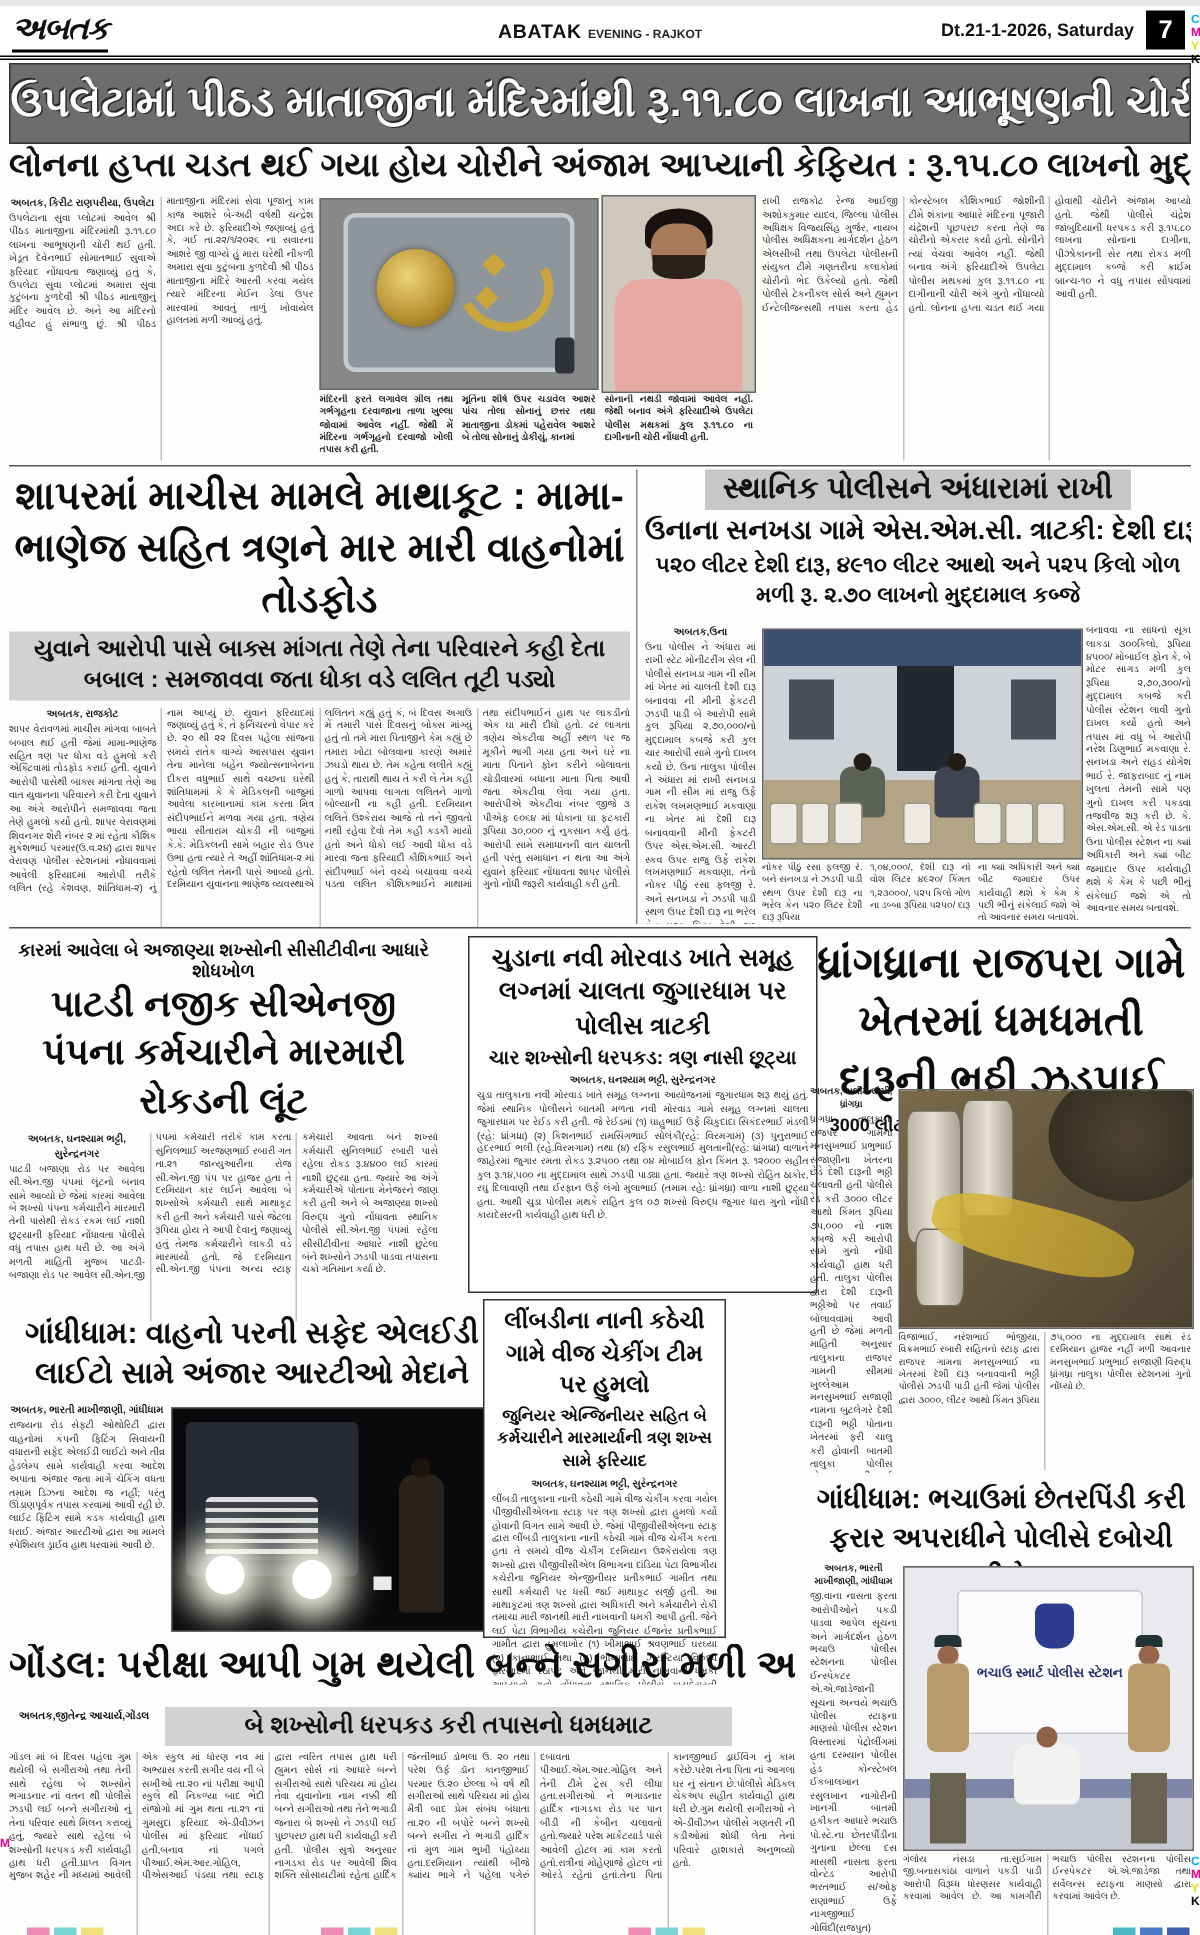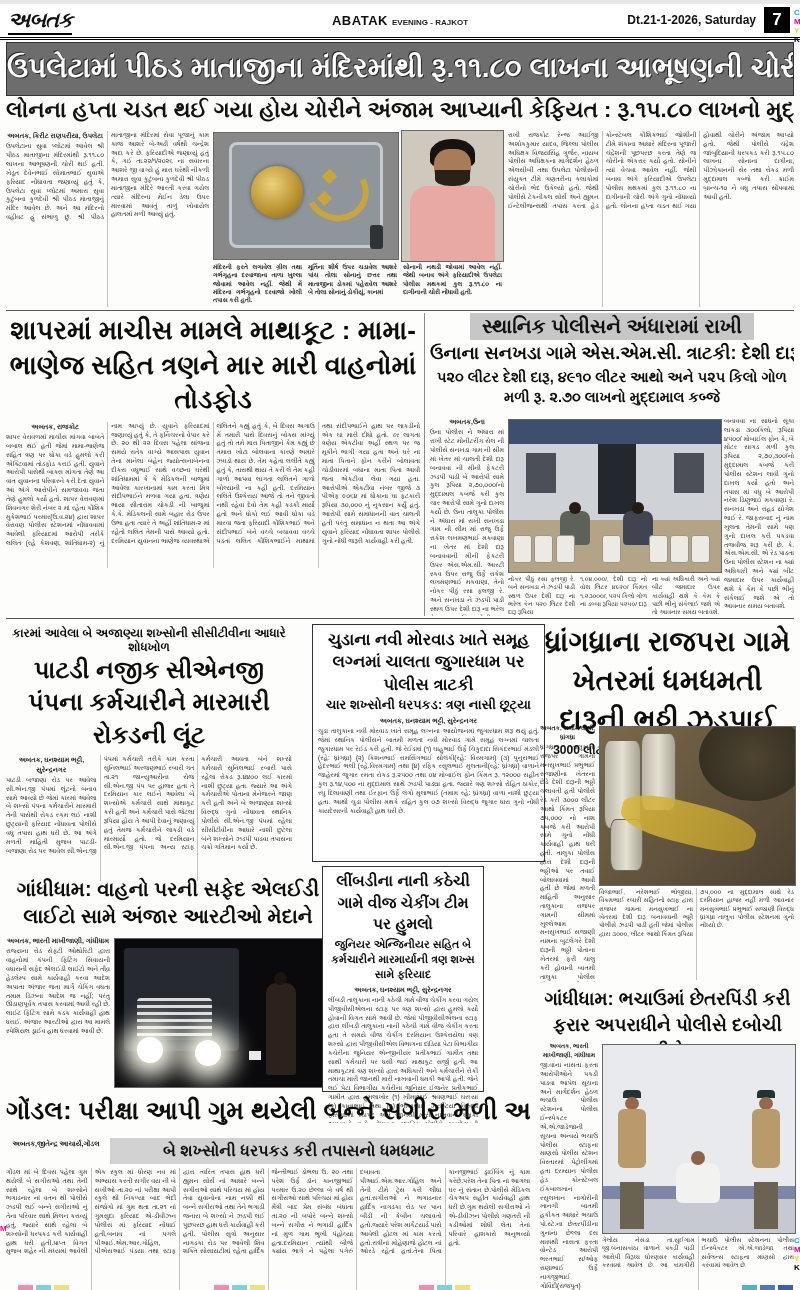--- a/index.html
+++ b/index.html
@@ -136,20 +136,21 @@
   <div class="abs caption" style="left:213px;top:259px;width:89px;height:44px;overflow:hidden;">મંદિરની ફરતે લગાવેલ ગ્રીલ તથા ગર્ભગૃહના દરવાજાના તાળા ખુલ્લા જોવામાં આવેલ નહીં. જેથી મેં મંદિરના ગર્ભગૃહનો દરવાજો ખોલી તપાસ કરી હતી.</div>
   <div class="abs caption" style="left:308px;top:259px;width:89px;height:44px;overflow:hidden;">મૂર્તિના શીર્ષ ઉપર ચડાવેલ આશરે પાંચ તોલા સોનાનું છત્તર તથા માતાજીના ડોકમાં પહેરાવેલ આશરે બે તોલા સોનાનું ડોકીયું, કાનમાં</div>
   <div class="abs caption" style="left:403px;top:259px;width:99px;height:44px;overflow:hidden;">સોનાની નથડી જોવામાં આવેલ નહીં. જેથી બનાવ અંગે ફરિયાદીએ ઉપલેટા પોલીસ મથકમાં કુલ રૂ.૧૧.૮૦ ના દાગીનાની ચોરી નોંધાવી હતી.</div>
 
   <div class="abs cols3 body6" style="left:508px;top:127px;width:286px;height:176px;">રાખી રાજકોટ રેન્જ આઈજી અશોકકુમાર યાદવ, જિલ્લા પોલીસ અધિક્ષક વિજયસિંહ ગુર્જર, નાયબ પોલીસ અધિક્ષકના માર્ગદર્શન હેઠળ એલસીબી તથા ઉપલેટા પોલીસની સંયુક્ત ટીમે ગણતરીના કલાકોમાં ચોરીનો ભેદ ઉકેલ્યો હતો. જેથી પોલીસે ટેકનીકલ સોર્સ અને હ્યુમન ઈન્ટેલીજન્સથી તપાસ કરતા હેડ કોન્સ્ટેબલ કૌશિકભાઈ જોશીની ટીમે શંકાના આધારે મંદિરના પૂજારી ચંદ્રેશની પૂછપરછ કરતા તેણે જ ચોરીનો એકરાર કર્યો હતો. સોનીને ત્યાં વેચવા આવેલ નહીં. જેથી બનાવ અંગે ફરિયાદીએ ઉપલેટા પોલીસ મથકમાં કુલ રૂ.૧૧.૮૦ ના દાગીનાની ચોરી અંગે ગુનો નોંધાવ્યો હતો. લોનના હપ્તા ચડત થઈ ગયા હોવાથી ચોરીને અંજામ આપ્યો હતો. જેથી પોલીસે ચંદ્રેશ જાંબુદિયાની ધરપકડ કરી રૂ.૧૫.૮૦ લાખના સોનાના દાગીના, પીઝોકાનની સેર તથા રોકડ મળી મુદ્દામાલ કબ્જે કરી ક્રાઈમ બ્રાન્ચ-૧૦ ને વધુ તપાસ સોંપવામાં આવી હતી.</div>
 
   <div class="hline" style="left:6px;top:306px;width:788px;"></div>
 
   <div class="abs" style="left:6px;top:309px;width:414px;height:303px;">
     <div class="hl" style="font-size:26px;line-height:1.33;">શાપરમાં માચીસ મામલે માથાકૂટ : મામા-ભાણેજ સહિત ત્રણને માર મારી વાહનોમાં તોડફોડ</div>
+    <div class="graybox" style="font-size:15.5px;line-height:1.35;margin-top:4px;padding:2px 4px;">યુવાને આરોપી પાસે બાક્સ માંગતા તેણે તેના પરિવારને કહી દેતા બબાલ : સમજાવવા જતા ધોકા વડે લલિત તૂટી પડ્યો</div>
     <div class="cols4 body6" style="margin-top:5px;height:146px;overflow:hidden;">
       <div class="byline">અબતક, રાજકોટ</div>
       <span>શાપર વેરાવળમાં માચીસ માંગવા બાબતે બબાલ થઈ હતી જેમાં મામા-ભાણેજ સહિત ત્રણ પર ધોકા વડે હુમલો કરી એક્ટિવામાં તોડફોડ કરાઈ હતી. યુવાને આરોપી પાસેથી બાક્સ માંગતા તેણે આ વાત યુવાનના પરિવારને કરી દેતા યુવાને આ અંગે આરોપીને સમજાવવા જતા તેણે હુમલો કર્યો હતો. શાપર વેરાવણમાં શિવનગર શેરી નંબર ૨ માં રહેતા કૌશિક મુકેશભાઈ પરમાર(ઉ.વ.૨૪) દ્વારા શાપર વેરાવણ પોલીસ સ્ટેશનમાં નોંધાવવામાં આવેલી ફરિયાદમાં આરોપી તરીકે લલિત (રહે કેશવણ, શાંતિધામ-૨) નું નામ આપ્યું છે. યુવાને ફરિયાદમાં જણાવ્યું હતું કે, તે ફર્નિચરનો વેપાર કરે છે. ૨૦ થી ૨૨ દિવસ પહેલા સાંજના સમયે રાતેક વાગ્યે આસપાસ યુવાન તેના માનેલા બહેન જ્યોત્સનાબેનના દીકરા વધુભાઈ સાથે વચ્છના ઘરેથી શાંતિધામમાં કે કે મેડિકલની બાજુમાં આવેલા કારખાનામાં કામ કરતા મિત્ર સંદીપભાઈને મળવા ગયા હતા. ત્રણેય ભાયા સીતારામ ચોકડી ની બાજુમાં કે.કે. મેડિકલની સામે બહાર રોડ ઉપર ઉભા હતા ત્યારે તે અહીં શાંતિધામ-૨ માં રહેતો લલિત તેમની પાસે આવ્યો હતો. દરમિયાન યુવાનના ભાણેજ વ્યવસ્થાએ લલિતને કહ્યું હતું કે, બે દિવસ અગાઉ મેં તમારી પાસે દિવસનું બોક્સ માંગ્યું હતું તો તમે મારા પિતાજીને કેમ કહ્યું છે તમારા ખોટા બોલવાના કારણે અમારે ઝઘડો થાય છે. તેમ કહેતા લલીતે કહ્યું હતું કે, તારાથી થાય તે કરી લે તેમ કહી ગાળો આપવા લાગતા લલિતને ગાળો બોલ્યાની ના કહી હતી. દરમિયાન લલિતે ઉશ્કેરાય આજે તો તને જીવતો નથી રહેવા દેવો તેમ કહી કડકી માર્યો હતો અને ધોકો લઈ આવી ધોકા વડે મારવા જતા ફરિયાદી કૌશિકભાઈ અને સંદીપભાઈ બંને વચ્ચે બચાવવા વચ્ચે પડતા લલિત કૌશિકભાઈને માથામાં તથા સંદીપભાઈને હાથ પર લાકડીનો એક ઘા મારી દીધો હતો. ઢર લાગતા ત્રણેય એકટીવા અહીં સ્થળ પર જ મૂકીને ભાગી ગયા હતા અને ઘરે ના માતા પિતાને ફોન કરીને બોલાવતા ચોડીવારમાં બધાના માતા પિતા આવી જતા એકટીવા લેવા ગયા હતા. આરોપીએ એકટીવા નંબર જીજે ૩ પીએફ ૯૦૬૪ માં ધોકાના ઘા ફટકારી રૂપિયા ૩૦,૦૦૦ નું નુકસાન કર્યું હતું. આરોપી સામે સમાધાનની વાત ચાલતી હતી પરંતુ સમાધાન ન થતા આ અંગે યુવાને ફરિયાદ નોંધાવતા શાપર પોલીસે ગુનો નોંધી જરૂરી કાર્યવાહી કરી હતી.</span>
     </div>
   </div>
   <div class="vline" style="left:424px;top:309px;height:303px;"></div>
 
   <div class="abs" style="left:430px;top:309px;width:364px;height:303px;">
     <div class="kicker" style="margin:0 40px;font-size:20px;padding:2px 0;">સ્થાનિક પોલીસને અંધારામાં રાખી</div>
     <div class="hl" style="font-size:18px;margin-top:3px;white-space:nowrap;overflow:hidden;">ઉનાના સનખડા ગામે એસ.એમ.સી. ત્રાટકી: દેશી દારૂની ભઠ્ઠી પકડાઈ</div>
@@ -247,20 +248,24 @@
   <div class="abs" style="left:540px;top:982px;width:255px;height:306px;">
     <div class="hl" style="font-size:18.5px;line-height:1.4;">ગાંધીધામ: ભચાઉમાં છેતરપિંડી કરી ફરાર અપરાધીને પોલીસે દબોચી લીધો</div>
     <div class="abs body6" style="left:0;top:56px;width:58px;height:250px;overflow:hidden;">
       <div class="byline" style="font-size:6.2px;">અબતક, ભારતી માખીજાણી, ગાંધીધામ</div>
       <span>જી.વાના નાસતા ફરતા આરોપીઓને પકડી પાડવા આપેલ સૂચના અને માર્ગદર્શન હેઠળ ભચાઉ પોલીસ સ્ટેશનના પોલીસ ઈન્સ્પેકટર એ.એ.જાડેજાની સૂચના અન્વયે ભચાઉ પોલીસ સ્ટાફના માણસો પોલીસ સ્ટેશન વિસ્તારમાં પેટ્રોલીંગમાં હતા દરમ્યાન પોલીસ હેડ કોન્સ્ટેબલ ઈકબાલખાન રસુલખાન નાગોરીની ખાનગી બાતમી હકીકત આધારે ભચાઉ પો.સ્ટે.ના છેતરપીંડીના ગુનાના છેલ્લા દસ માસથી નાસતા ફરતા વોન્ટેડ આરોપી ભરતભાઈ સ/ઓફ રાણાભાઈ ઉર્ફે નાગજીભાઈ ગોવિંદી(રાજપુત) ઉ.વ.૨૬ ધંધો- ખેતી પશુપાલન રહે મુળ, ચોરાવાળો વાસ નેસડા ગેલોય તા.સુઈગામ જી.બનાસકાંઠા હાલે રહે, સુઈગામ માયસરી કસ્ટમ રોડ</span>
     </div>
     <div class="ph" style="left:62px;top:58px;width:192px;height:188px;">
       <div class="wall"></div>
       <div class="skirt"></div>
       <div class="floor"></div>
+      <div class="bannerwall">
+        <div class="shield"></div>
+        <div class="bannertext">ભચાઉ સ્માર્ટ પોલીસ સ્ટેશન</div>
+      </div>
       <div class="cop" style="left:6%;">
         <div class="cap"></div>
         <div class="chead"></div>
         <div class="ctorso"></div>
         <div class="clegs"></div>
       </div>
       <div class="cop" style="right:6%;">
         <div class="cap"></div>
         <div class="chead"></div>
         <div class="ctorso"></div>

